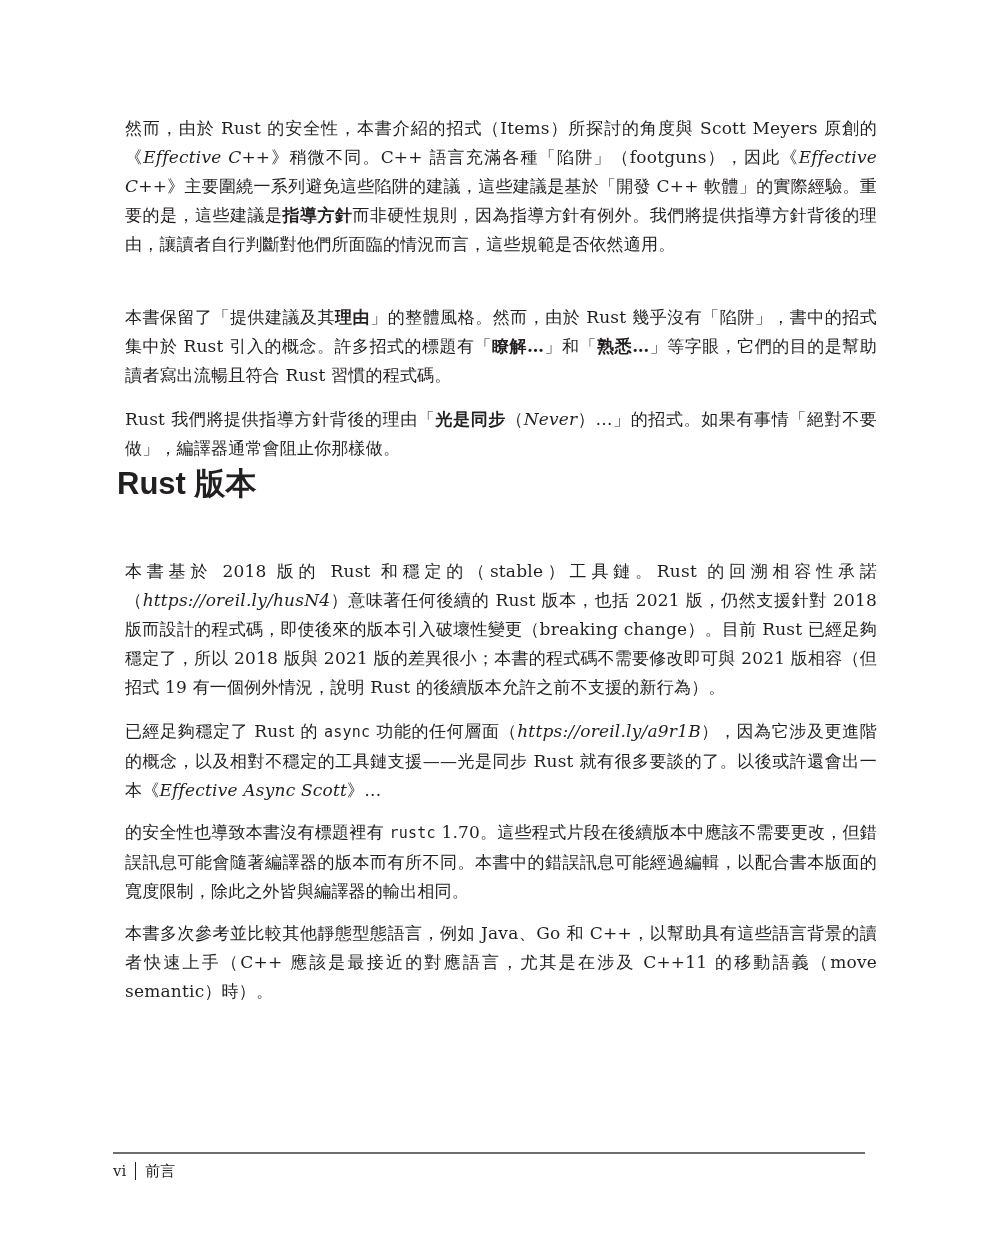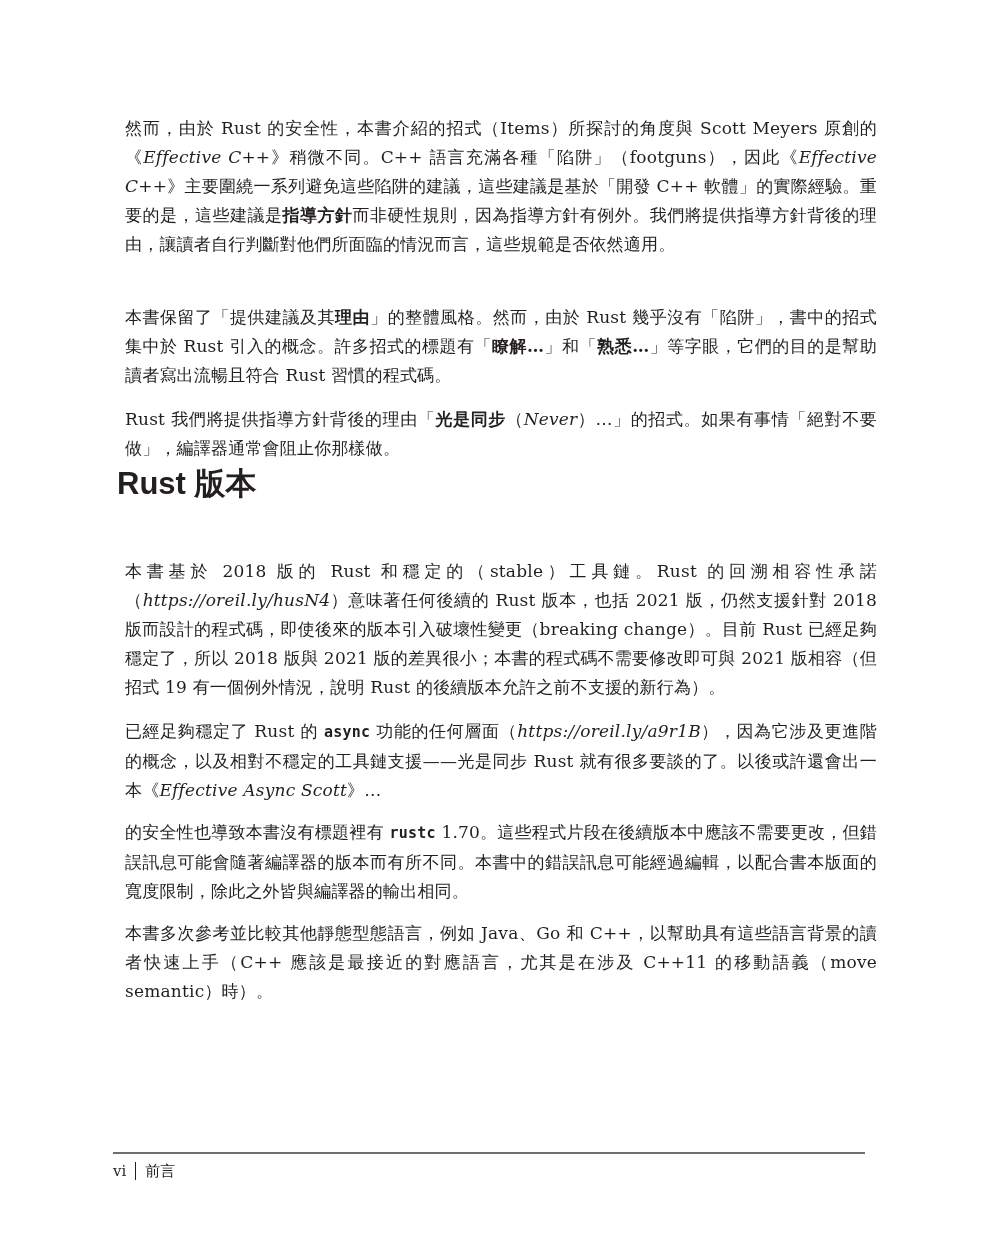--- a/index.html
+++ b/index.html
@@ -4,21 +4,21 @@
 <style>
   html, body { margin: 0; padding: 0; background: #ffffff; }
   body { width: 1000px; height: 1243px; position: relative; overflow: hidden; }
   .page { position: absolute; left: 113px; top: 0; width: 752px; color: #231f20;
           font-family: "DejaVu Serif", "Liberation Serif", serif; }
   .para { position: absolute; left: 0; width: 752px; font-size: 17px; line-height: 29px;
           text-align: justify; text-justify: inter-character; letter-spacing: 0.2px; margin: 12px; }
   .para span { white-space: normal; }
   .it { font-style: italic; }
   .emph { font-weight: bold; }
-  .mono { font-family: "DejaVu Sans Mono", "Liberation Mono", monospace; font-size: 15px; font-weight: bold; }
+  .mono { font-family: "DejaVu Sans Mono", "Liberation Mono", monospace; font-size: 15px; }
   .heading { position: absolute; left: 0; top: 460px; margin: 4px;
              font-family: "Liberation Sans", "DejaVu Sans", sans-serif; font-weight: bold;
              font-size: 31px; line-height: 40px; color: #231f20; }
   .rule { position: absolute; left: 113px; top: 1152px; width: 752px; height: 2px; background: #6d6e71; }
   .footer { position: absolute; left: 113px; top: 1160px; font-size: 15px; line-height: 22px; color: #231f20;
             font-family: "DejaVu Serif", "Liberation Serif", serif; display: flex; align-items: center; }
   .footer .sep { display: inline-block; width: 1px; height: 18px; background: #231f20; margin: 0 9px; }
 </style>
 </head>
 <body>

